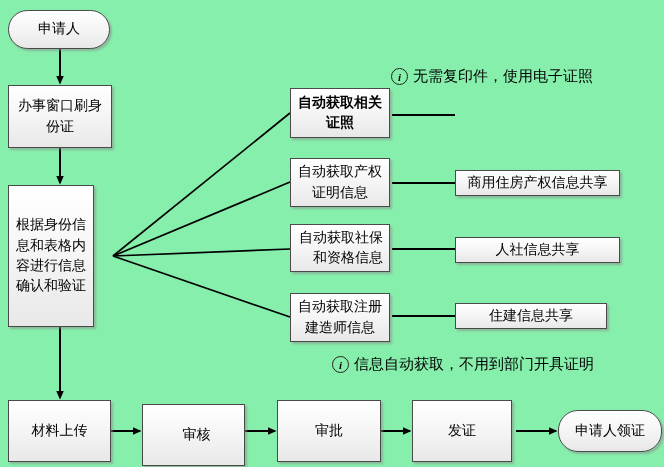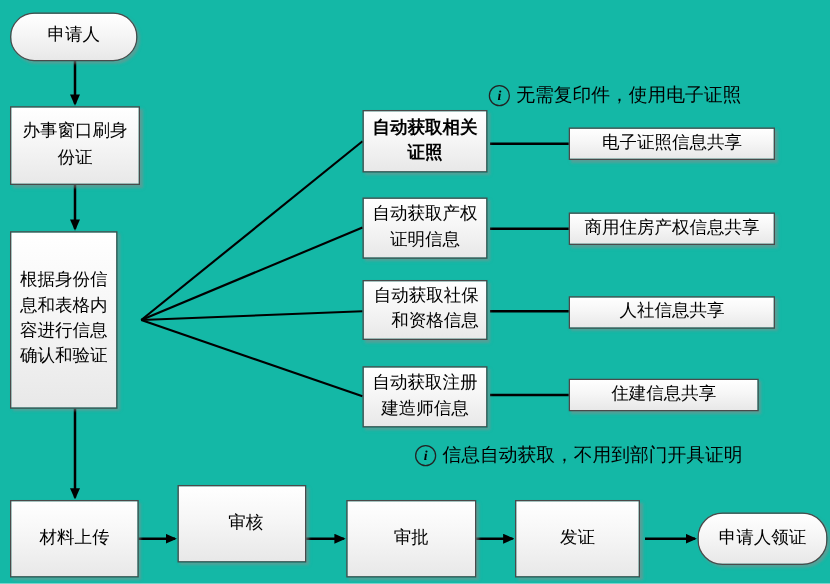--- a/index.html
+++ b/index.html
@@ -1,19 +1,19 @@
 <!DOCTYPE html>
 <html><head>
 <meta charset="utf-8">
 <style>
   html,body{margin:0;padding:0;background:#fff;}
   .canvas{
     position:relative;
     width:664px;height:467px;
-    background:#14b8a6;
+    background:#86efac;
     font-family:"Liberation Serif","DejaVu Serif",serif;
     color:#000;
     overflow:hidden;
   }
   .lines{position:absolute;left:0;top:0;width:664px;height:467px;pointer-events:none;}
   .node{
     position:absolute;
     display:flex;align-items:center;justify-content:center;
     text-align:center;
     box-sizing:border-box;
@@ -71,33 +71,32 @@
 
   <div class="node" style="left:8px;top:85px;width:104px;height:63px;">办事窗口刷身份证</div>
 
   <div class="node" style="left:8px;top:185px;width:86px;height:142px;">根据身份信息和表格内容进行信息确认和验证</div>
 
   <div class="node" style="left:290px;top:88px;width:100px;height:50px;font-weight:bold;">自动获取相关证照</div>
   <div class="node" style="left:290px;top:158px;width:100px;height:49px;">自动获取产权证明信息</div>
   <div class="node" style="left:290px;top:224px;width:100px;height:48px;text-align:right;">自动获取社保和资格信息</div>
   <div class="node" style="left:290px;top:293px;width:100px;height:49px;">自动获取注册建造师信息</div>
 
-  <div class="node" style="left:455px;top:102px;width:165px;height:26px;">电子证照信息共享</div>
   <div class="node" style="left:455px;top:170px;width:165px;height:26px;">商用住房产权信息共享</div>
   <div class="node" style="left:455px;top:237px;width:165px;height:26px;">人社信息共享</div>
   <div class="node" style="left:455px;top:303px;width:152px;height:26px;">住建信息共享</div>
 
   <div class="note" style="left:391px;top:67px;">
     <span class="info-icon">i</span>
     <span>无需复印件，使用电子证照</span>
   </div>
   <div class="note" style="left:332px;top:355px;">
     <span class="info-icon">i</span>
     <span>信息自动获取，不用到部门开具证明</span>
   </div>
 
   <div class="node" style="left:8px;top:400px;width:103px;height:62px;">材料上传</div>
-  <div class="node" style="left:142px;top:388px;width:103px;height:62px;padding-left:12px;">审核</div>
+  <div class="node" style="left:142px;top:404px;width:103px;height:62px;padding-left:12px;">审核</div>
   <div class="node" style="left:277px;top:400px;width:104px;height:62px;">审批</div>
   <div class="node" style="left:412px;top:400px;width:100px;height:62px;">发证</div>
   <div class="node terminator" style="left:558px;top:410px;width:104px;height:42px;">申请人领证</div>
 
 </div>
 
 </body></html>

